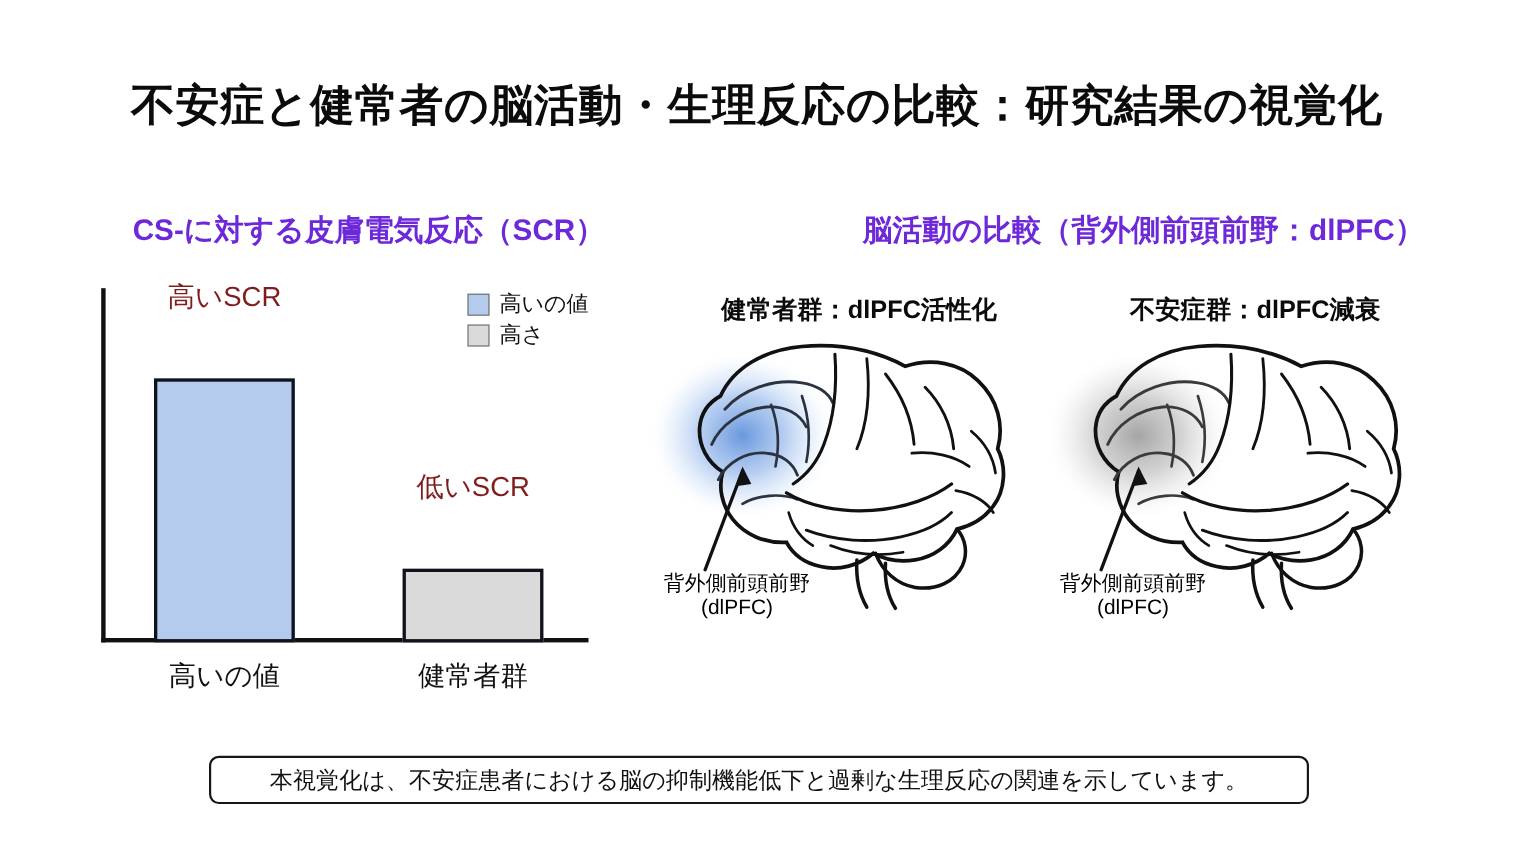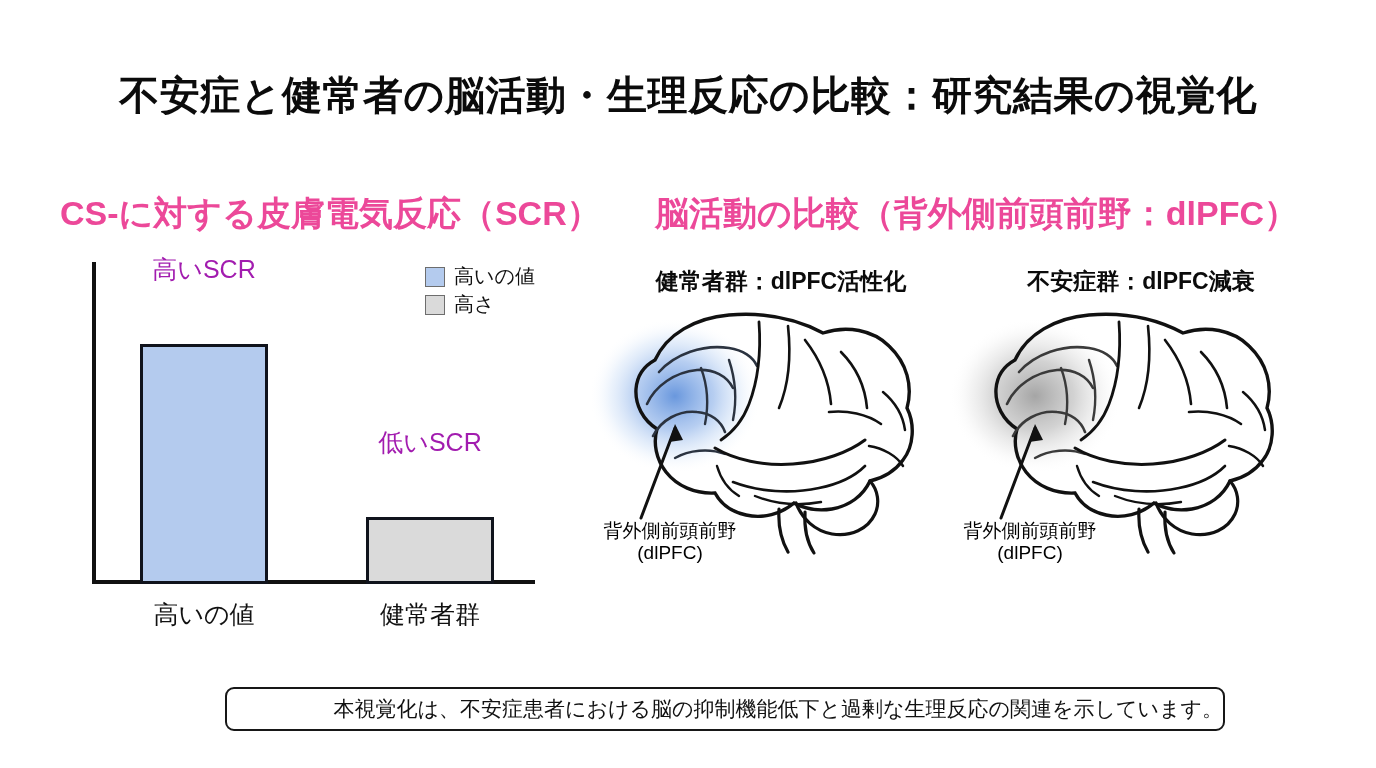--- a/index.html
+++ b/index.html
@@ -32,25 +32,25 @@
     font-size: 40px;
     font-weight: bold;
     letter-spacing: 0.5px;
     color: #0b0b0b;
     white-space: nowrap;
   }
 
   
   .panel-heading {
     position: absolute;
-    font-size: 34px;
+    font-size: 27px;
     font-weight: bold;
-    color: #ec4899;
-    white-space: nowrap;
-    text-align: left;
+    color: #6d28d9;
+    white-space: nowrap;
+    text-align: right;
   }
   #left-heading {
     left: 60px;
     top: 191px;
     width: 490px;
   }
   #right-heading {
     left: 655px;
     top: 191px;
     width: 640px;
@@ -95,21 +95,21 @@
   #bar-control {
     left: 286px;
     width: 128px;
     bottom: 51px;
     height: 72px;
     background: #dadada;
   }
   .bar-value-label {
     position: absolute;
     font-size: 25px;
-    color: #a21caf;
+    color: #7f1d1d;
     white-space: nowrap;
     text-align: center;
   }
   #label-anxiety-value {
     left: 38px;
     width: 172px;
     top: 26px;
   }
   #label-control-value {
     left: 264px;
@@ -201,22 +201,21 @@
     left: 190px;
     top: 687px;
     width: 1000px;
     height: 44px;
     border: 2.5px solid #171717;
     border-radius: 9px;
     box-sizing: border-box;
     background: #ffffff;
     display: flex;
     align-items: center;
-    justify-content: flex-end;
-    margin-left: 35px;
+    justify-content: center;
   }
   .caption-text {
     font-size: 21px;
     color: #111111;
     white-space: nowrap;
   }
 </style>
 </head>
 <body>
 

